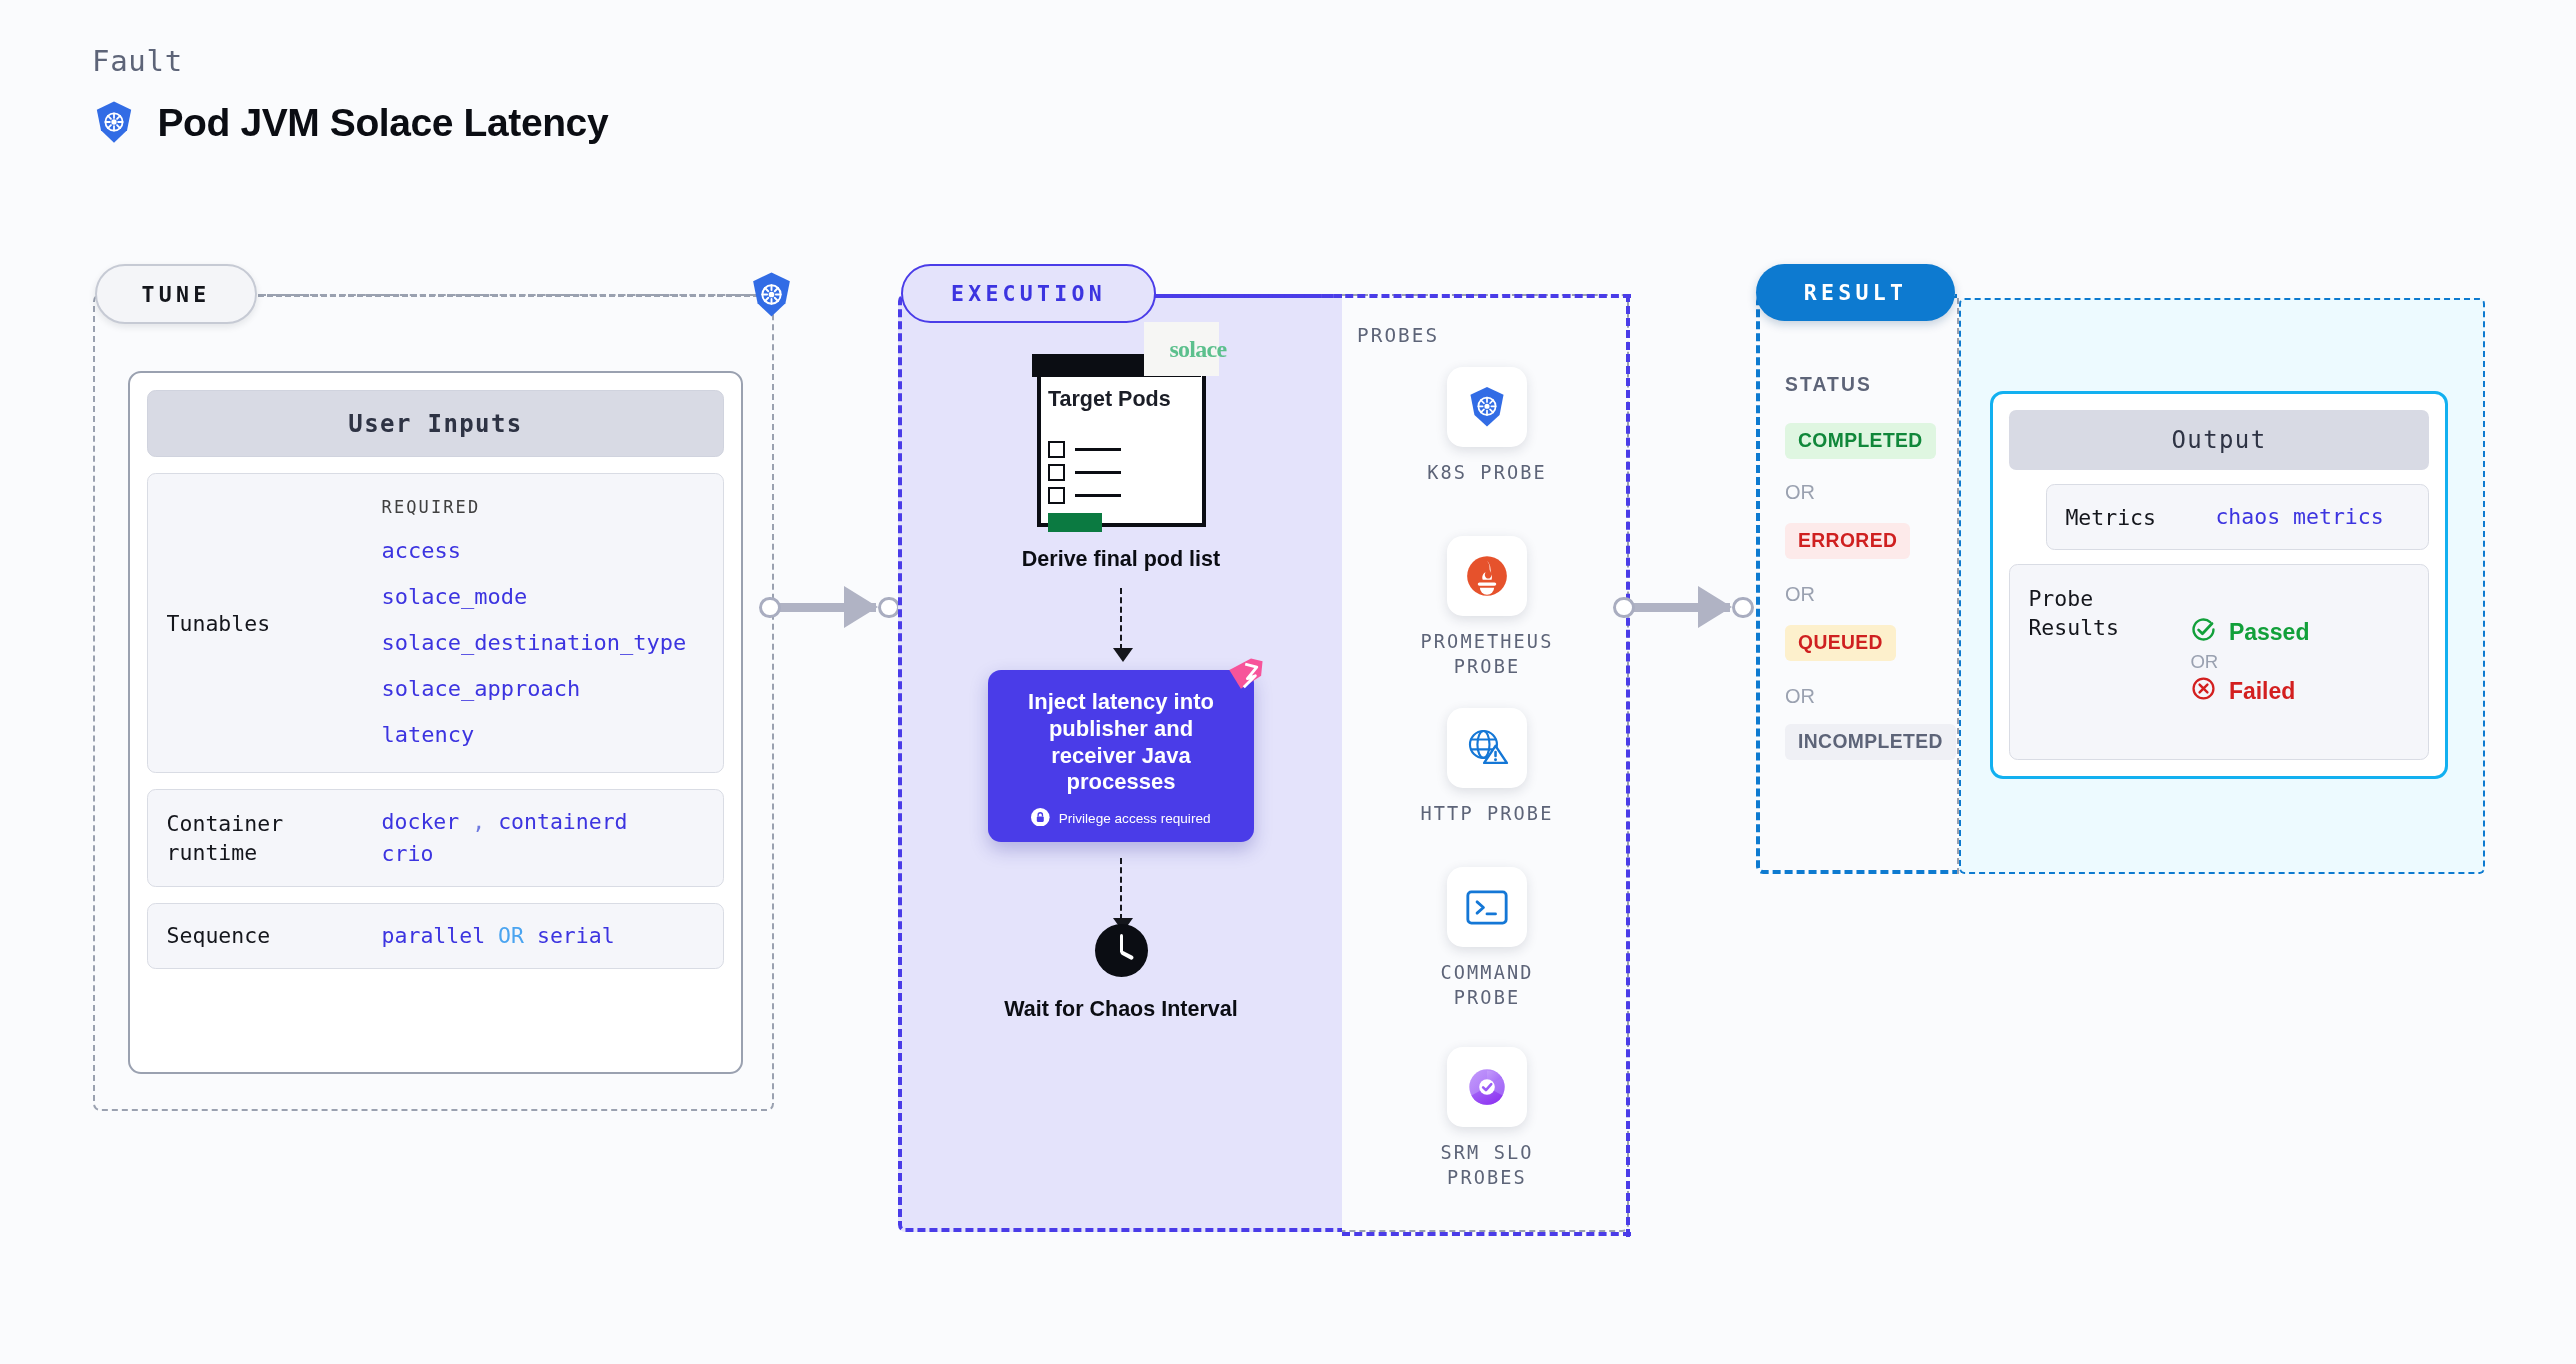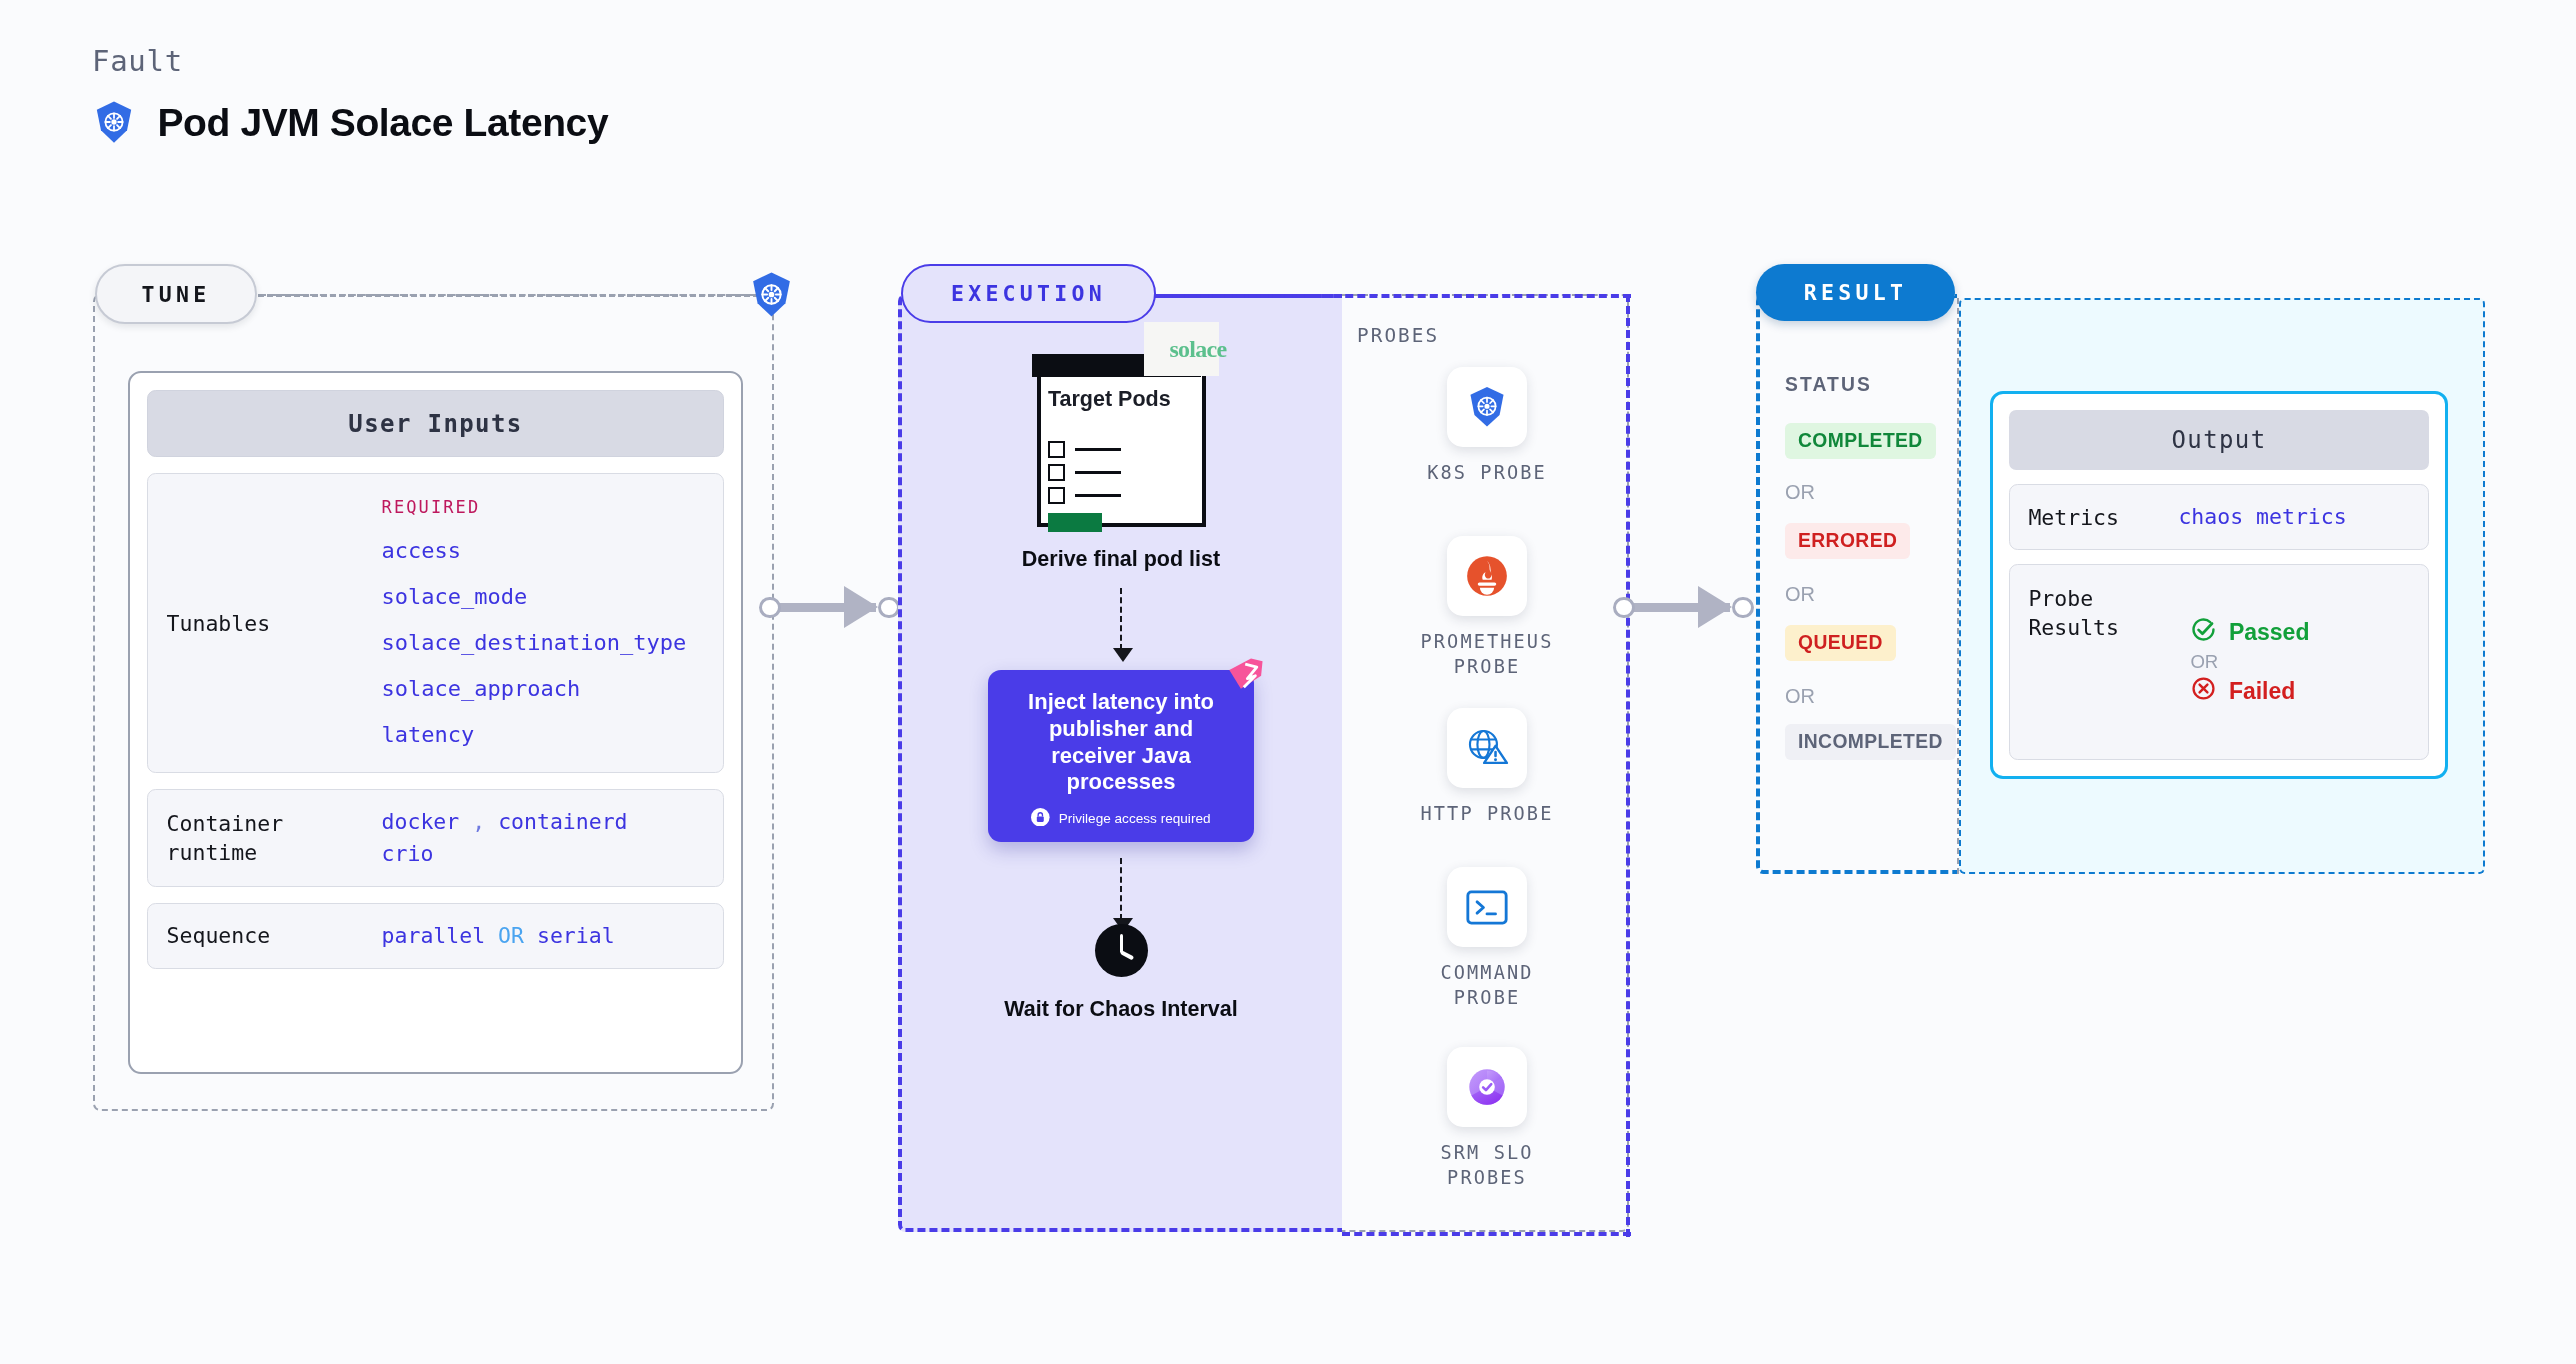--- a/index.html
+++ b/index.html
@@ -64,21 +64,21 @@
   .kv .v {
     font-family: "DejaVu Sans Mono", monospace; font-size: 21.5px;
     color: #3c34e0; line-height: 1.5;
   }
   .v .or { color: #4aa4f0; }
   .v .sep { color: #6f7ae0; }
   #tunables-box { padding: 21.5px 18.6px; }
   #tunables-box .k { align-self: center; }
   .req-label {
     font-family: "DejaVu Sans Mono", monospace; font-size: 17px;
-    color: #be185d; letter-spacing: 2.1px; margin-bottom: 13px;
+    color: #404040; letter-spacing: 2.1px; margin-bottom: 13px;
   }
   .tunable-item {
     font-family: "DejaVu Sans Mono", monospace; font-size: 22px;
     color: #3c34e0; margin-bottom: 13px; white-space: nowrap;
   }
   .tunable-item:last-child { margin-bottom: 0; }
 
   
   .conn { position: absolute; height: 43px; }
   .conn .bar { position: absolute; left: 10px; top: 17px; height: 8.6px; background: #b0b3c4; }
@@ -227,21 +227,21 @@
   #output-card {
     position: absolute; left: 1990px; top: 391px; width: 458px; height: 388px;
     background: #ffffff; border: 3.6px solid #12b0f0; border-radius: 13px;
     padding: 15.8px; display: flex; flex-direction: column; gap: 14.3px;
   }
   #output-head {
     height: 60px; background: #d8dae4; border-radius: 7.2px;
     display: flex; align-items: center; justify-content: center;
     font-family: "DejaVu Sans Mono", monospace; font-size: 24px; color: #2e3344; letter-spacing: 1.4px;
   }
-  #metrics-row { padding: 15.8px 18.6px; }
+  #metrics-row { padding: 15.8px 18.6px; margin-left: 37px; }
   #metrics-row .k { width: 150px; }
   #probe-results-row { padding: 18.6px; flex: 1; }
   #probe-results-row .k { width: 150px; align-self: flex-start; }
   .pr-val { display: flex; flex-direction: column; gap: 2px; margin-left: 12px; }
   .pr-line { display: flex; align-items: center; gap: 11.5px; font-size: 23px; font-weight: 700; }
   #pr-passed { color: #12a03a; }
   #pr-failed { color: #d31f1f; }
   #pr-or { font-size: 18.6px; color: #9aa1b0; font-weight: 400; font-family: "Liberation Sans", sans-serif; }
 </style>
 </head>

